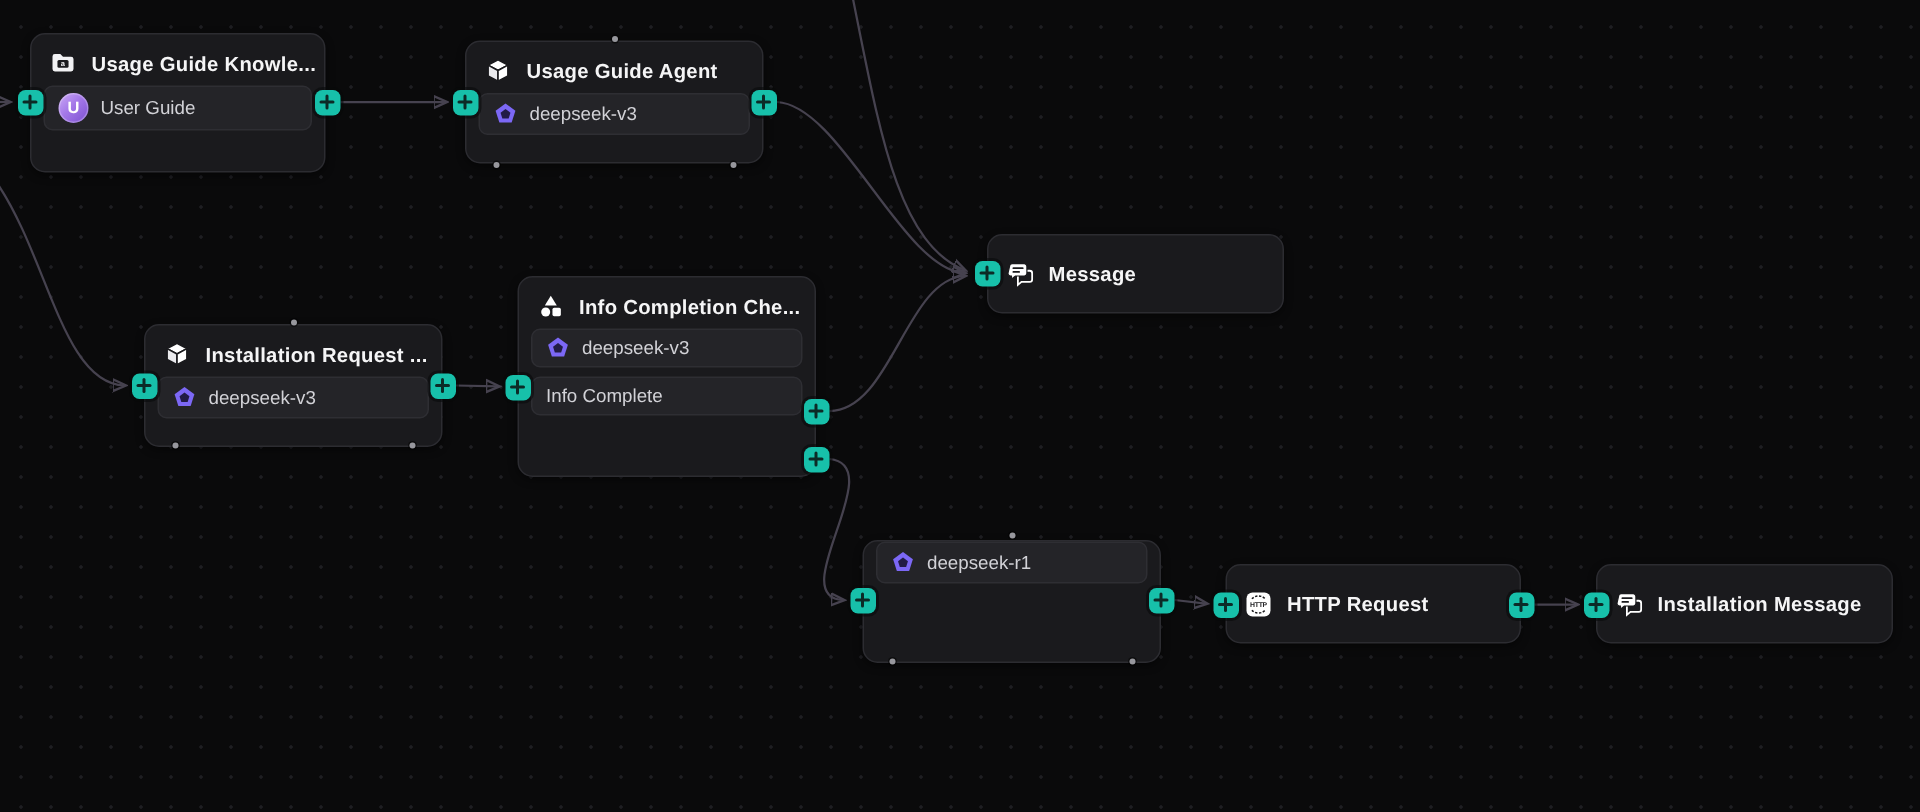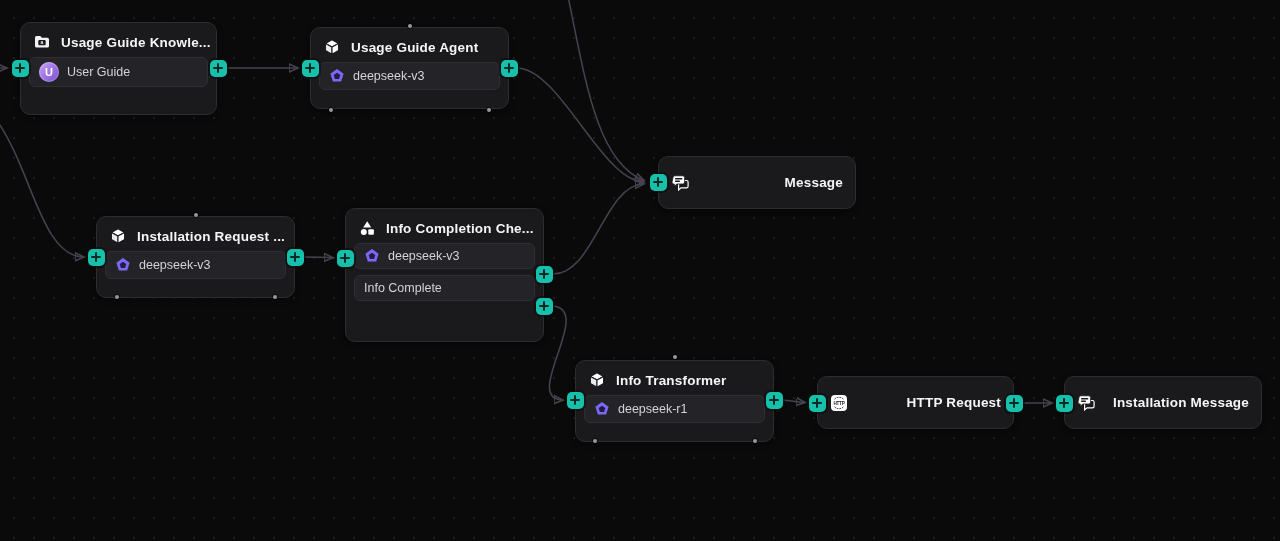--- a/index.html
+++ b/index.html
@@ -25,21 +25,21 @@
     border:1px solid #2c2c31;
     border-radius:10px;
     box-shadow:0 2px 6px rgba(0,0,0,.45);
   }
   .node-title{
     display:flex; align-items:center; gap:10px;
     padding:10px 12px 6px 12px;
     color:#f5f5f6; font-size:13.5px; font-weight:700; letter-spacing:.2px;
     white-space:nowrap; overflow:hidden;
   }
-  .node.slim .node-title{ padding:0 12px; height:100%;justify-content:space-between; }
+  .node.slim .node-title{ padding:0 12px; height:100%; }
   .t-icon{ width:18px; height:18px; flex:0 0 auto; display:block; }
 
   .row{
     margin:0 8px 8px 8px;
     background:#242428;
     border:1px solid #2e2e33;
     border-radius:6px;
     display:flex; align-items:center; gap:8px;
     padding:0 9px;
     color:#d2d2d7; font-size:12.5px;
@@ -149,21 +149,21 @@
     </div>
     <div class="row model">
       <svg class="ds-icon" viewBox="0 0 16 16">
         <path d="M8 1 L14.6 5.8 L12.1 13.6 H3.9 L1.4 5.8 Z" fill="#7c68f5"></path>
         <path d="M8 4.7 L11.3 7.1 L10.1 11 H5.9 L4.7 7.1 Z" fill="#221c46"></path>
       </svg>
       <span>deepseek-v3</span>
     </div>
   </div>
 
-  <div class="node" style="left:345px;top:208px;width:199px;height:134px;">
+  <div class="node" style="left:345px;top:184px;width:199px;height:134px;">
     <div class="node-title">
       <svg class="t-icon" viewBox="0 0 18 18">
         <path d="M9.2 2.2 L13.2 8.6 H5.2 Z" fill="#ffffff"></path>
         <circle cx="5.8" cy="13" r="3" fill="#ffffff"></circle>
         <rect x="10.3" y="10.2" width="5.6" height="5.6" rx="1.1" fill="#ffffff"></rect>
       </svg>
       <span>Info Completion Che...</span>
     </div>
     <div class="row model" style="height:26px;margin-bottom:6px;">
       <svg class="ds-icon" viewBox="0 0 16 16">
@@ -183,30 +183,20 @@
         <path d="M8.5 6.5 h7 a1.6 1.6 0 0 1 1.6 1.6 v4.2 a1.6 1.6 0 0 1 -1.6 1.6 h-5.5 l-2.4 2 v-7.8 a1.6 1.6 0 0 1 .9 -1.6 Z" fill="none" stroke="#ffffff" stroke-width="1.2"></path>
         <path d="M2 3.6 A1.8 1.8 0 0 1 3.8 1.8 h8 a1.8 1.8 0 0 1 1.8 1.8 v4.6 a1.8 1.8 0 0 1 -1.8 1.8 h-5.9 l-2.6 2.2 v-2.2 h-.5 A1.8 1.8 0 0 1 1 8 Z" fill="#ffffff" stroke="#1a1a1d" stroke-width=".8"></path>
         <rect x="4" y="4.1" width="7.4" height="1.3" rx=".6" fill="#1a1a1d"></rect>
         <rect x="4" y="6.6" width="5" height="1.3" rx=".6" fill="#1a1a1d"></rect>
       </svg>
       <span>Message</span>
     </div>
   </div>
 
   <div class="node" style="left:575px;top:360px;width:199px;height:82px;">
-    <div class="node-title">
-      <svg class="t-icon" viewBox="0 0 18 18">
-        <g stroke="#1a1a1d" stroke-width="1.1" stroke-linejoin="round">
-          <path d="M9 1.8 L15.6 5.4 L9 9 L2.4 5.4 Z" fill="#ffffff"></path>
-          <path d="M2.4 5.4 L9 9 V16.2 L2.4 12.6 Z" fill="#e9e9ec"></path>
-          <path d="M15.6 5.4 L9 9 V16.2 L15.6 12.6 Z" fill="#ffffff"></path>
-        </g>
-      </svg>
-      <span>Info Transformer</span>
-    </div>
     <div class="row model">
       <svg class="ds-icon" viewBox="0 0 16 16">
         <path d="M8 1 L14.6 5.8 L12.1 13.6 H3.9 L1.4 5.8 Z" fill="#7c68f5"></path>
         <path d="M8 4.7 L11.3 7.1 L10.1 11 H5.9 L4.7 7.1 Z" fill="#221c46"></path>
       </svg>
       <span>deepseek-r1</span>
     </div>
   </div>
 
   <div class="node slim" style="left:817px;top:376px;width:197px;height:53px;">

